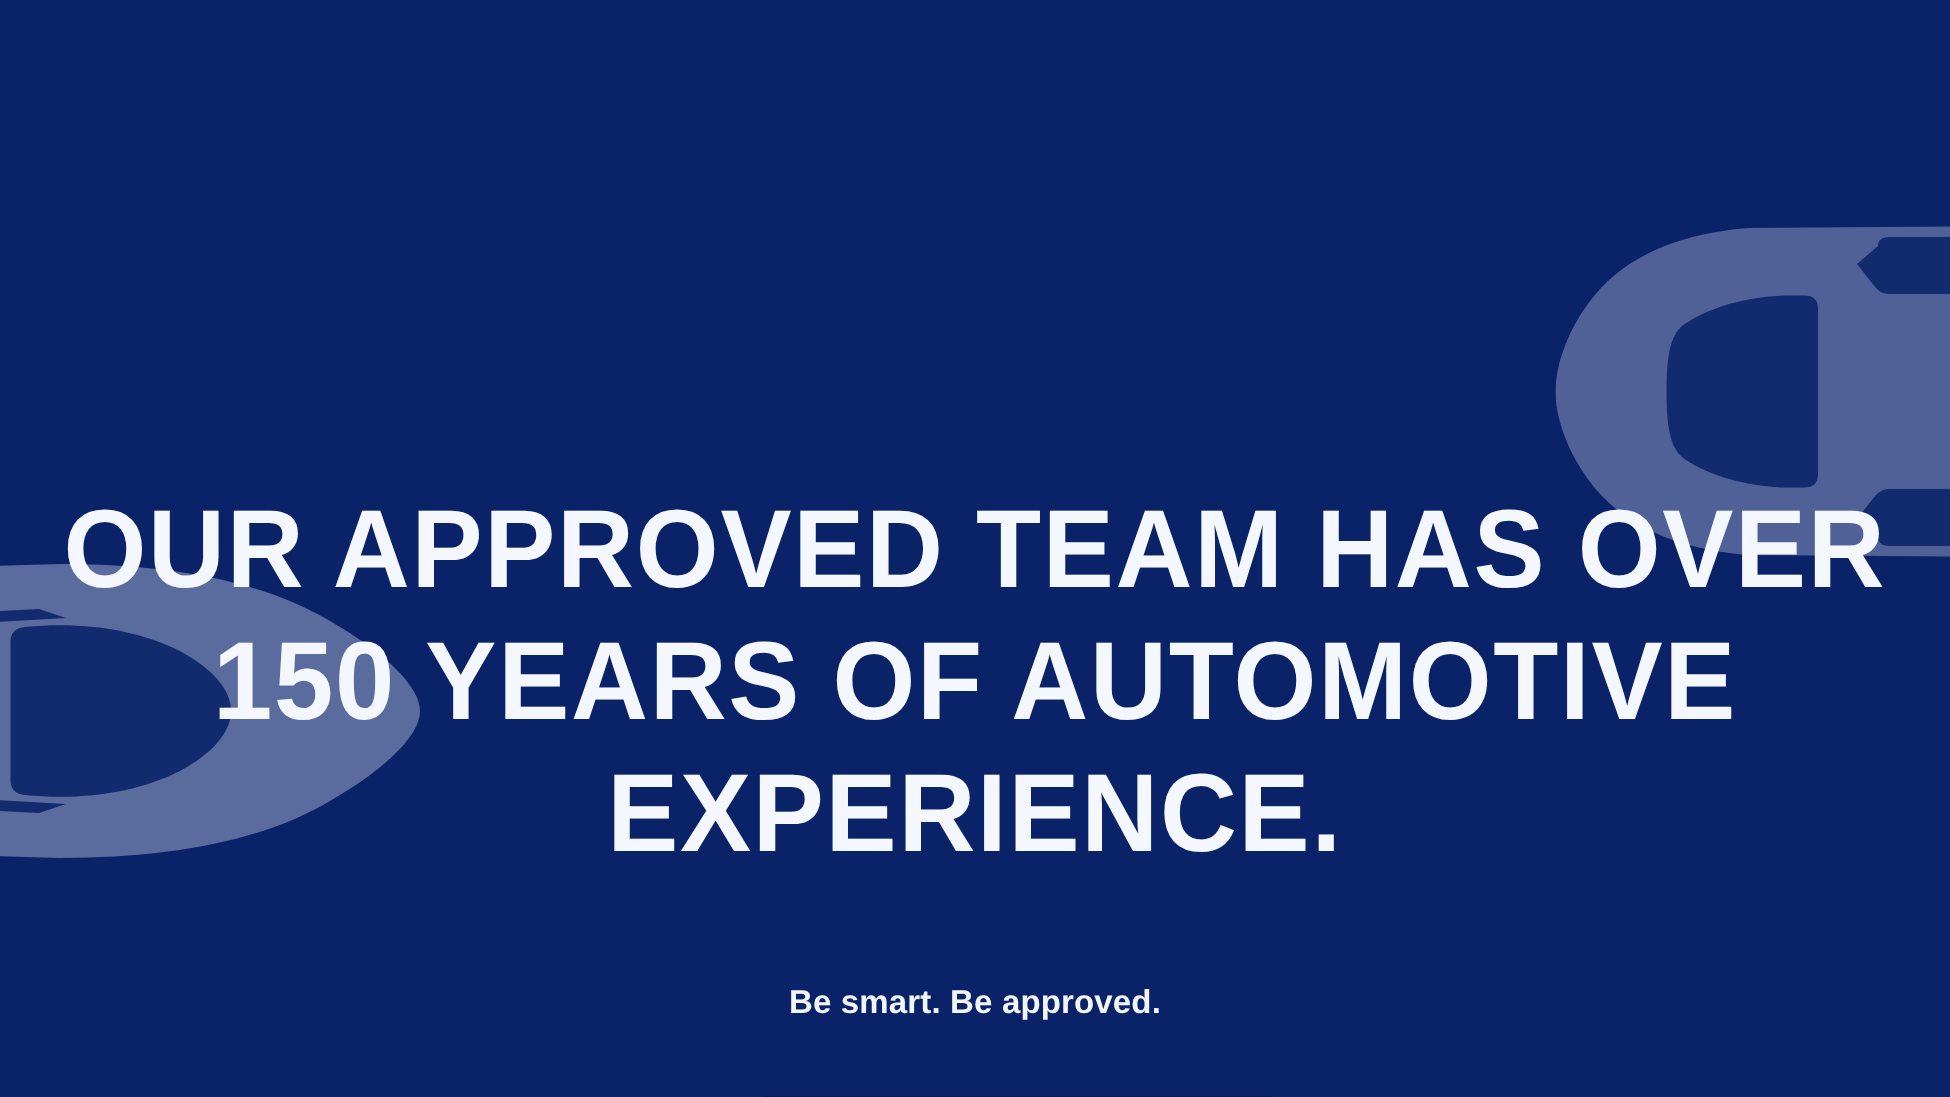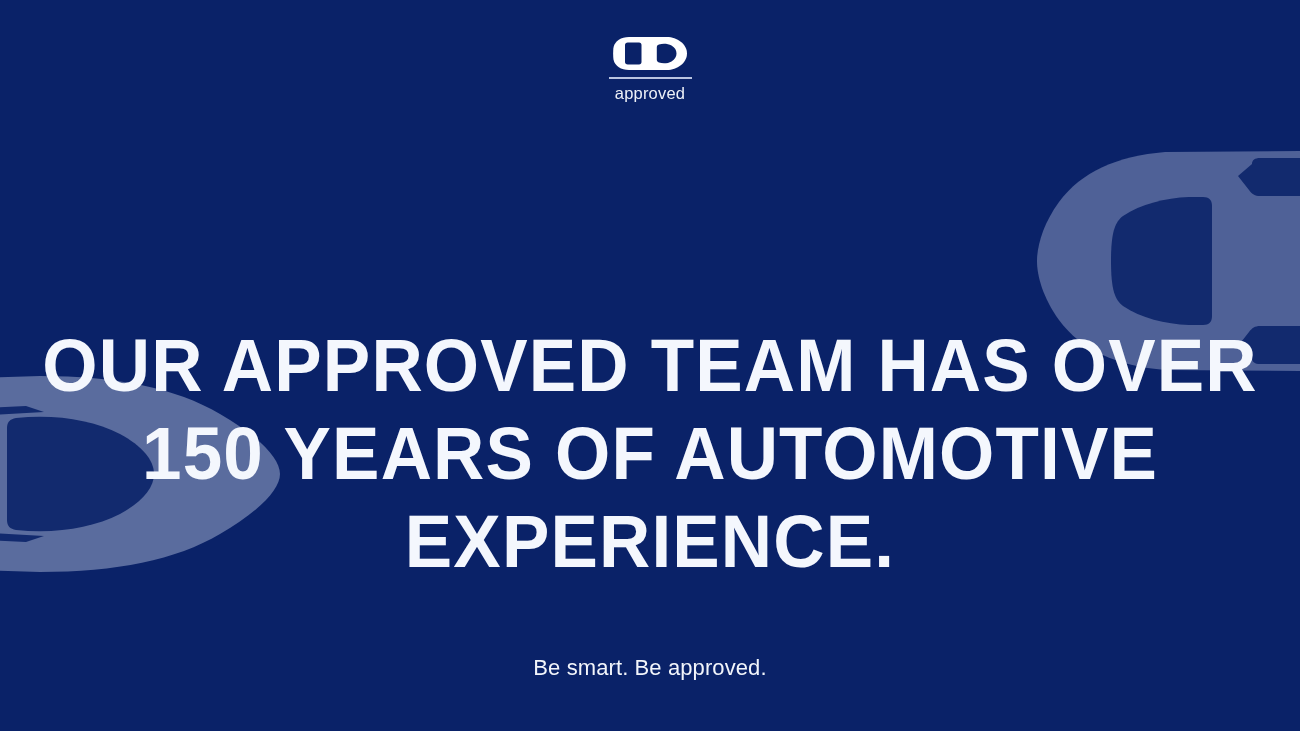--- a/index.html
+++ b/index.html
@@ -90,21 +90,21 @@
   
   #tagline {
     position: absolute;
     top: 655px;
     left: 0;
     width: 1300px;
     text-align: center;
     color: #f2f5fb;
     font-size: 22px;
     letter-spacing: 0.1px;
-    font-weight: 400;
+    font-weight: 700;
     font-family: "Liberation Sans", sans-serif;
   }
 </style>
 </head>
 <body>
 
 <div id="stage">
 
   <svg id="car-right" class="car-deco" viewBox="0 0 380 222">
     <path d="M 128 2
@@ -152,49 +152,20 @@
              C 324 130, 312 144, 290 156
              C 262 170, 226 176, 186 172
              C 180 171, 177 168, 177 162
              L 177 70
              C 177 64, 180 61, 186 60 Z" fill="#122a6e"></path>
 
     <path d="M 0 58 L 196 48 L 214 54 L 0 66 Z" fill="#122a6e"></path>
     <path d="M 0 174 L 196 184 L 214 178 L 0 166 Z" fill="#122a6e"></path>
   </svg>
 
-  <div id="brand-logo">
-    <svg id="logo-mark" viewBox="0 0 74 33">
-      <path d="M 16 0
-               C 8 0, 2 4, 0.6 10
-               C 0 13, 0 20, 0.6 23
-               C 2 29, 8 33, 16 33
-               L 54 33
-               C 64 33, 74 26, 74 16.5
-               C 74 7, 64 0, 54 0 Z" fill="#ffffff"></path>
-      <path d="M 12 8
-               C 12 6.4, 13 5.5, 14.8 5.5
-               L 26 5.5
-               C 27.6 5.5, 28.5 6.4, 28.5 8
-               L 28.5 25
-               C 28.5 26.6, 27.6 27.5, 26 27.5
-               L 14.8 27.5
-               C 13 27.5, 12 26.6, 12 25 Z" fill="#0a2268"></path>
-      <path d="M 46 7.5
-               C 50 6.2, 55 6.6, 58.5 8.6
-               C 62 10.6, 63.5 13.5, 63.5 16.5
-               C 63.5 19.5, 62 22.4, 58.5 24.4
-               C 55 26.4, 50 26.8, 46 25.5
-               C 44.4 25, 43.8 24.1, 43.8 22.6
-               L 43.8 10.4
-               C 43.8 8.9, 44.4 8, 46 7.5 Z" fill="#0a2268"></path>
-    </svg>
-    <div id="logo-rule"></div>
-    <div id="logo-wordmark">approved</div>
-  </div>
 
   <h1 id="headline">
     <span class="hl-line">OUR APPROVED TEAM HAS OVER</span>
     <span class="hl-line">150 YEARS OF AUTOMOTIVE</span>
     <span class="hl-line">EXPERIENCE.</span>
   </h1>
 
   <div id="tagline">Be smart. Be approved.</div>
 
 </div>

